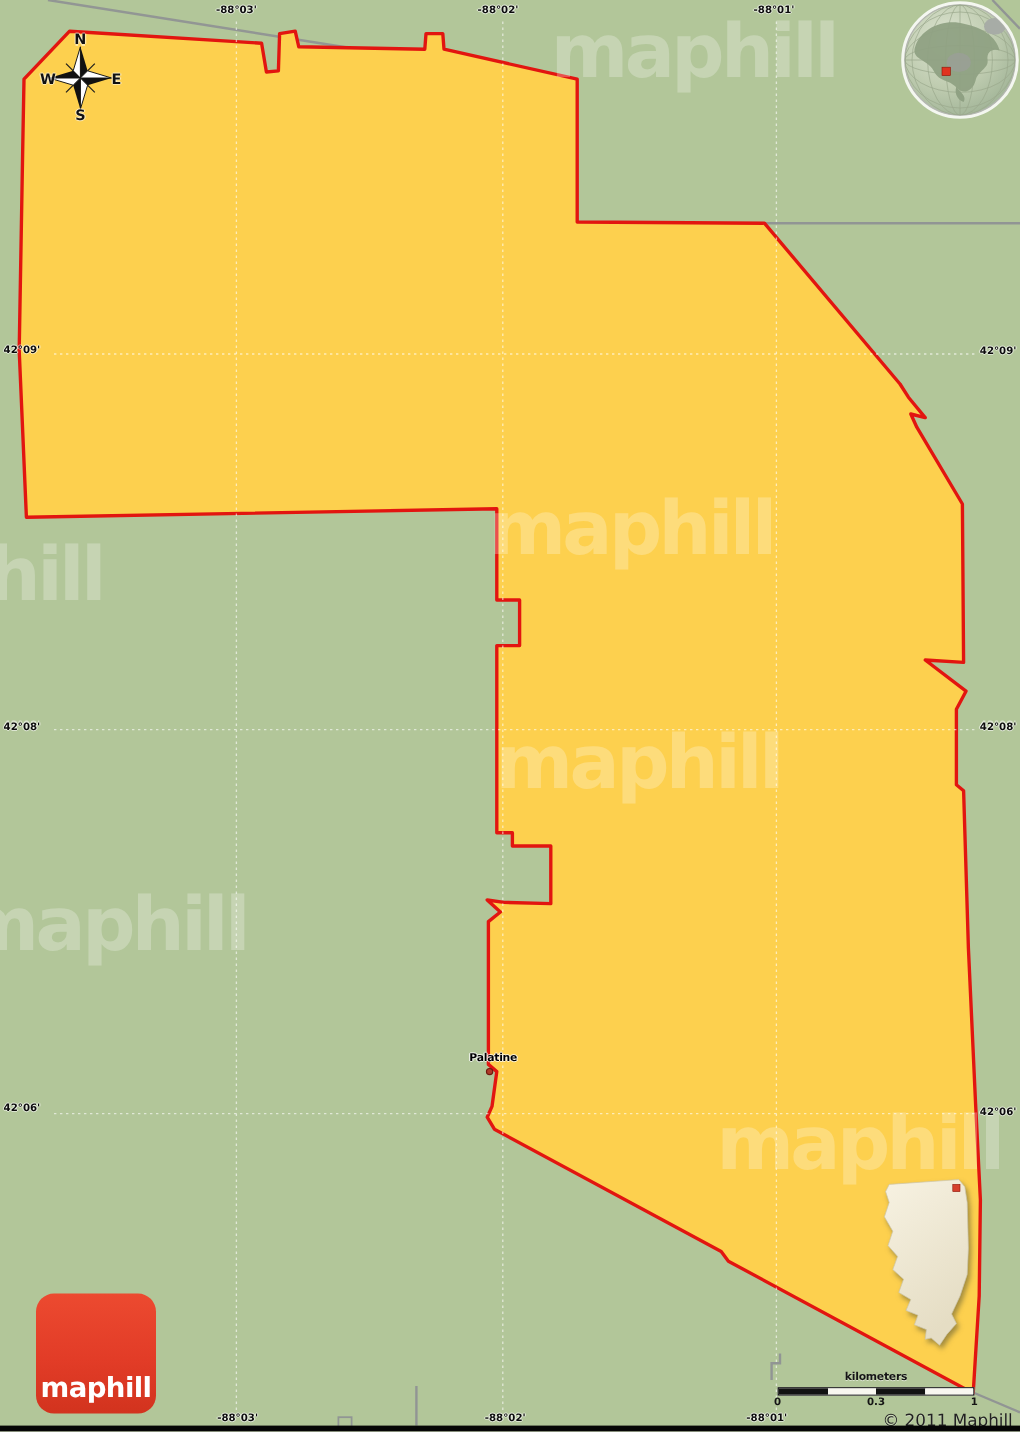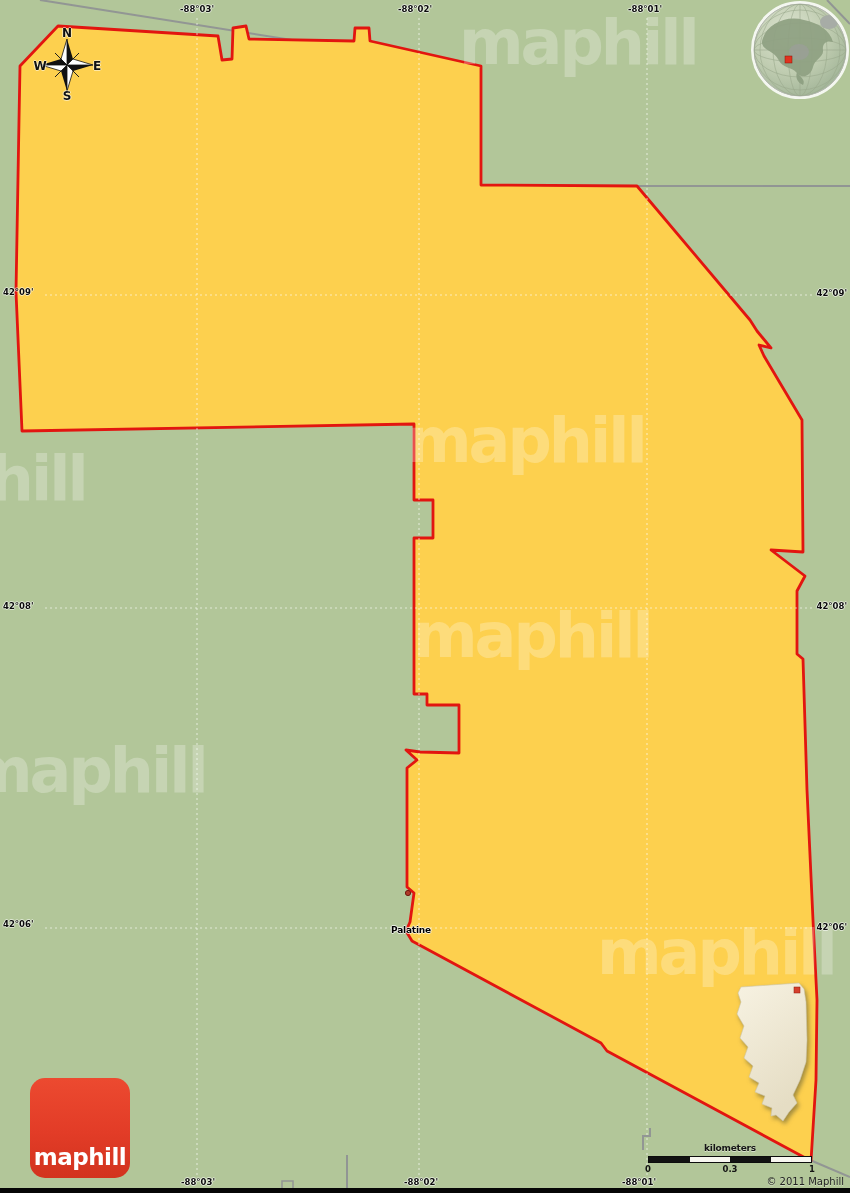--- a/index.html
+++ b/index.html
@@ -50,21 +50,21 @@
   .sb-seg{flex:1;}
   .sb-seg:nth-child(odd){background:#121212;}
   .sb-seg:nth-child(even){background:#f8f7f0;}
   .sb-ticks{position:relative;height:11px;margin-top:1px;}
   .sb-tick{
     position:absolute;top:0;transform:translateX(-50%);
     font-size:8.5px;font-weight:bold;color:#151515;
   }
   
   .copyright{
-    position:absolute;right:6px;top:1176px;z-index:4;font-size:10px;color:#222;
+    position:absolute;right:6px;top:1176px;z-index:4;font-size:14px;color:#222;
     text-shadow:0 1px 0 rgba(255,255,255,.4);
   }
   
   .logo{
     position:absolute;left:30px;top:1078px;width:100px;height:100px;z-index:6;
     border-radius:15px;background:linear-gradient(180deg,#ec4a30 0%,#e23c27 55%,#d2331e 100%);
     display:flex;align-items:flex-end;justify-content:center;
   }
   .logo span{
     color:#fff;font-weight:bold;font-size:23px;letter-spacing:-0.5px;
@@ -199,21 +199,21 @@
   <div class="lbl cx" style="left:639px;top:1177px">-88°01'</div>
 
   <div class="lbl" style="left:3px;top:287px">42°09'</div>
   <div class="lbl" style="left:3px;top:601px">42°08'</div>
   <div class="lbl" style="left:3px;top:919px">42°06'</div>
 
   <div class="lbl" style="right:3px;top:288px">42°09'</div>
   <div class="lbl" style="right:3px;top:601px">42°08'</div>
   <div class="lbl" style="right:3px;top:922px">42°06'</div>
 
-  <div class="place" style="left:411px;top:925px">Palatine</div>
+  <div class="place" style="left:411px;top:877px">Palatine</div>
 
   <div class="scalebar">
     <div class="sb-label">kilometers</div>
     <div class="sb-bar">
       <div class="sb-seg"></div>
       <div class="sb-seg"></div>
       <div class="sb-seg"></div>
       <div class="sb-seg"></div>
     </div>
     <div class="sb-ticks">

